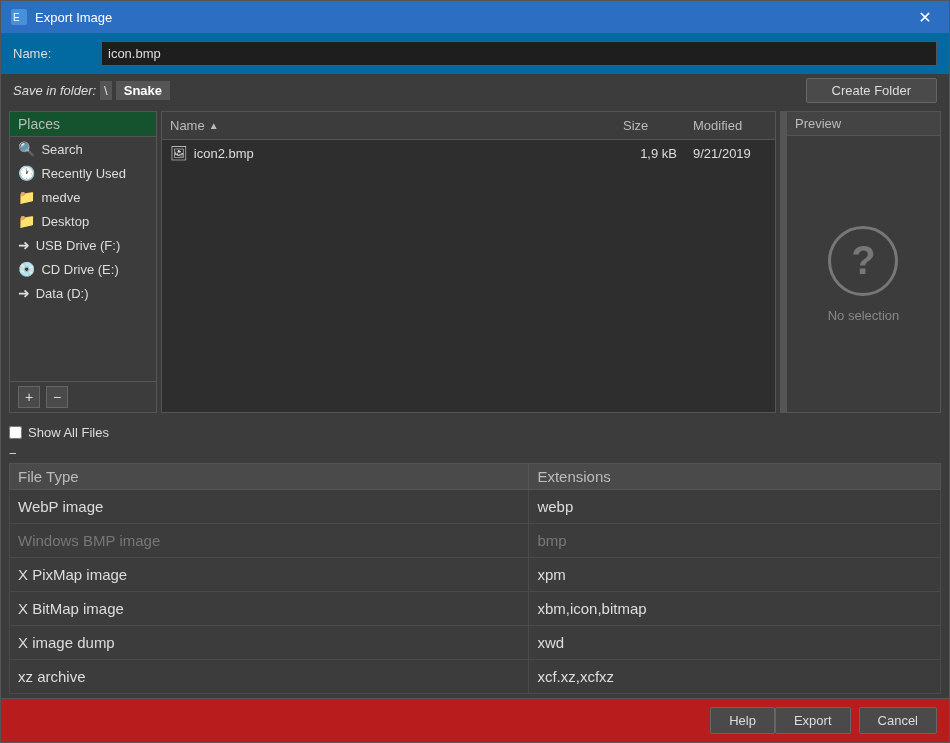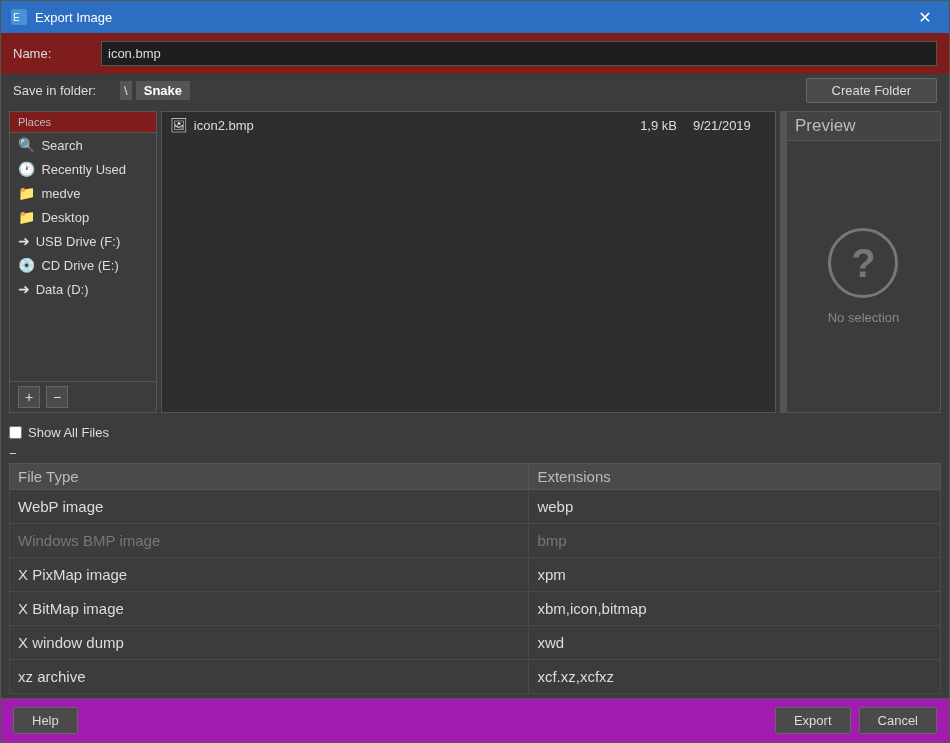--- a/index.html
+++ b/index.html
@@ -50,21 +50,21 @@
       cursor: pointer;
       font-size: 16px;
       border-radius: 2px;
     }
 
     .name-row {
       display: flex;
       align-items: center;
       padding: 8px 12px;
       gap: 8px;
-      background: #7f1d1d;
+      background: #0369a1;
       flex-shrink: 0;
     }
     .name-label {
       color: #ddd;
       font-size: 13px;
       width: 80px;
     }
     .name-input {
       flex: 1;
       background: #1e1e1e;
@@ -85,21 +85,22 @@
       justify-content: space-between;
     }
     .folder-left {
       display: flex;
       align-items: center;
       gap: 4px;
     }
     .folder-label {
       color: #ddd;
       font-size: 13px;
-      margin-right: 20px;
+      margin-right: 0;
+      font-style: italic;
     }
     .folder-sep {
       background: #555;
       color: #ddd;
       padding: 2px 4px;
       font-size: 13px;
     }
     .folder-name {
       background: #555;
       color: #fff;
@@ -129,24 +130,24 @@
     .places-panel {
       width: 148px;
       background: #3c3c3c;
       border: 1px solid #555;
       display: flex;
       flex-direction: column;
       flex-shrink: 0;
     }
     .places-header {
       padding: 4px 8px;
-      font-size: 11px;
+      font-size: 14px;
       color: #bbb;
       border-bottom: 1px solid #555;
-      background: #7f1d1d;
+      background: #14532d;
     }
     .places-list {
       flex: 1;
       overflow-y: auto;
     }
     .places-item {
       display: flex;
       align-items: center;
       padding: 4px 8px;
       cursor: pointer;
@@ -259,21 +260,21 @@
       background: #3c3c3c;
       border: 1px solid #555;
       display: flex;
       flex-direction: column;
       align-items: center;
       flex-shrink: 0;
     }
     .preview-header {
       width: 100%;
       padding: 4px 8px;
-      font-size: 17px;
+      font-size: 13px;
       color: #bbb;
       border-bottom: 1px solid #555;
       background: #444;
     }
     .preview-content {
       flex: 1;
       display: flex;
       flex-direction: column;
       align-items: center;
       justify-content: center;
@@ -344,24 +345,24 @@
       border: 1px solid #4a4a4a;
       color: #ddd;
       margin-top: 25px;
     }
     .filetype-table tr.selected-row td {
       color: #777;
     }
 
     .dialog-footer {
       display: flex;
-      justify-content: space-between;
+      justify-content: flex-end;
       align-items: center;
       padding: 8px 12px;
-      background: #a21caf;
+      background: #b91c1c;
       border-top: 1px solid #555;
       flex-shrink: 0;
     }
     .footer-left {
       display: flex;
       align-items: center;
     }
     .footer-right {
       display: flex;
       gap: 8px;
@@ -446,20 +447,28 @@
             <span>Data (D:)</span>
           </div>
         </div>
       <div class="places-footer">
         <button class="places-footer-btn">+</button>
         <button class="places-footer-btn">−</button>
       </div>
     </div>
 
     <div class="file-panel">
+      <div class="file-header">
+        <div class="file-col-name">
+          <span>Name</span>
+          <span class="sort-arrow">▲</span>
+        </div>
+        <div class="file-col-size">Size</div>
+        <div class="file-col-mod">Modified</div>
+      </div>
       <div class="file-list" id="file-list">
           <div class="file-row">
     <div class="file-cell-name">
       <span class="file-icon">🖼</span>
       <span>icon2.bmp</span>
     </div>
     <div class="file-cell-size">1,9 kB</div>
     <div class="file-cell-mod">9/21/2019</div>
   </div>
         </div>
@@ -504,21 +513,21 @@
   </tr>
           <tr>
     <td>X PixMap image</td>
     <td>xpm</td>
   </tr>
           <tr>
     <td>X BitMap image</td>
     <td>xbm,icon,bitmap</td>
   </tr>
           <tr>
-    <td>X window dump</td>
+    <td>X image dump</td>
     <td>xwd</td>
   </tr>
           <tr>
     <td>xz archive</td>
     <td>xcf.xz,xcfxz</td>
   </tr>
         </tbody>
     </table>
   </div>
 

